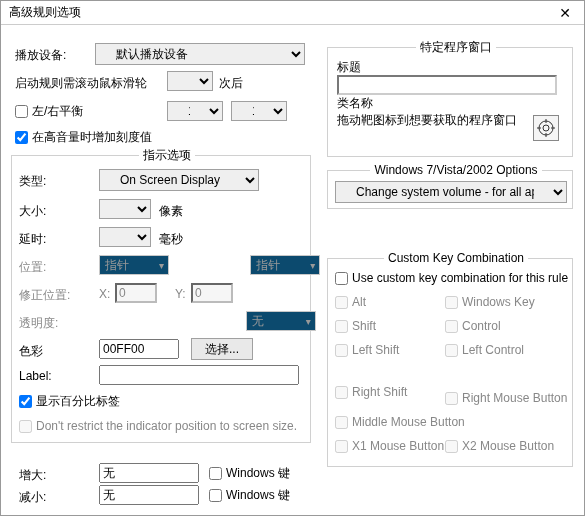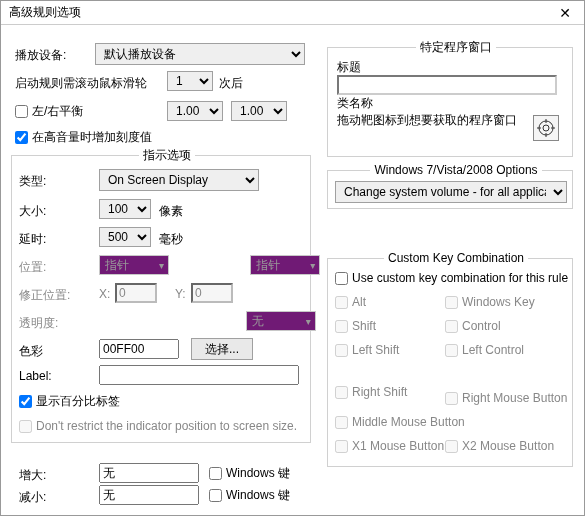--- a/index.html
+++ b/index.html
@@ -10,25 +10,25 @@
   .close-btn { width: 30px; height: 22px; text-align: center; line-height: 22px; font-size: 14px; cursor: default; }
   .body { position: absolute; top: 24px; left: 0; right: 0; bottom: 0; }
 
   .abs { position: absolute; color: #000; }
   .gray { color: #888; }
 
   fieldset { position: absolute; border: 1px solid #d0d0d0; margin: 0; padding: 0; text-align: center; }
   legend { font-size: 12px; color: #000; padding: 0 4px; margin-left: 6px; }
 
   select, input[type="text"], .combo, .num {
-    border: 1px solid #a0a0a0; background: #fff; height: 20px; padding: 0 4px;
+    border: 1px solid #a0a0a0; background: #fff; height: 20px; padding: 0 16px;
   }
   input.dis { background: #f6f6f6; color: #888; border-color: #bbb; }
   .btn { border: 1px solid #a0a0a0; background: #e9e9e9; height: 22px; padding: 0 12px; cursor: default; }
-  .ghost-combo { border: 1px solid #c8c8c8; background: #701a75; color: #999; height: 20px; display: inline-flex; align-items: center; padding: 0 5px; position: relative; }
+  .ghost-combo { border: 1px solid #c8c8c8; background: #0c4a6e; color: #999; height: 20px; display: inline-flex; align-items: center; padding: 0 5px; position: relative; }
   .ghost-combo::after { content: "▾"; position: absolute; right: 4px; color: #999; font-size: 10px; }
 
   .chk { display: flex; align-items: center; gap: 4px; }
   input[type="checkbox"] { width: 13px; height: 13px; margin: 0; }
 
   select { background: #efefef; position: relative; }
 
   .target-btn {
     width: 26px; height: 26px; border: 1px solid #888; background: #f5f5f5;
     display: flex; align-items: center; justify-content: center;
@@ -156,21 +156,21 @@
         <circle cx="9" cy="9" r="3" fill="none" stroke="#333" stroke-width="1"></circle>
         <line x1="9" y1="0" x2="9" y2="4" stroke="#333"></line>
         <line x1="9" y1="14" x2="9" y2="18" stroke="#333"></line>
         <line x1="0" y1="9" x2="4" y2="9" stroke="#333"></line>
         <line x1="14" y1="9" x2="18" y2="9" stroke="#333"></line>
       </svg>
     </div>
 
     
     <fieldset style="left:326px;top:138px;width:246px;height:46px">
-      <legend>Windows 7/Vista/2008 Options</legend>
+      <legend>Windows 7/Vista/2002 Options</legend>
     </fieldset>
     <select class="abs" style="left:334px;top:156px;width:232px;height:22px">
       <option>Change system volume - for all applications</option>
     </select>
 
     
     <fieldset style="left:326px;top:226px;width:246px;height:216px">
       <legend>Custom Key Combination</legend>
     </fieldset>
     <label class="abs chk" style="left:334px;top:246px">

